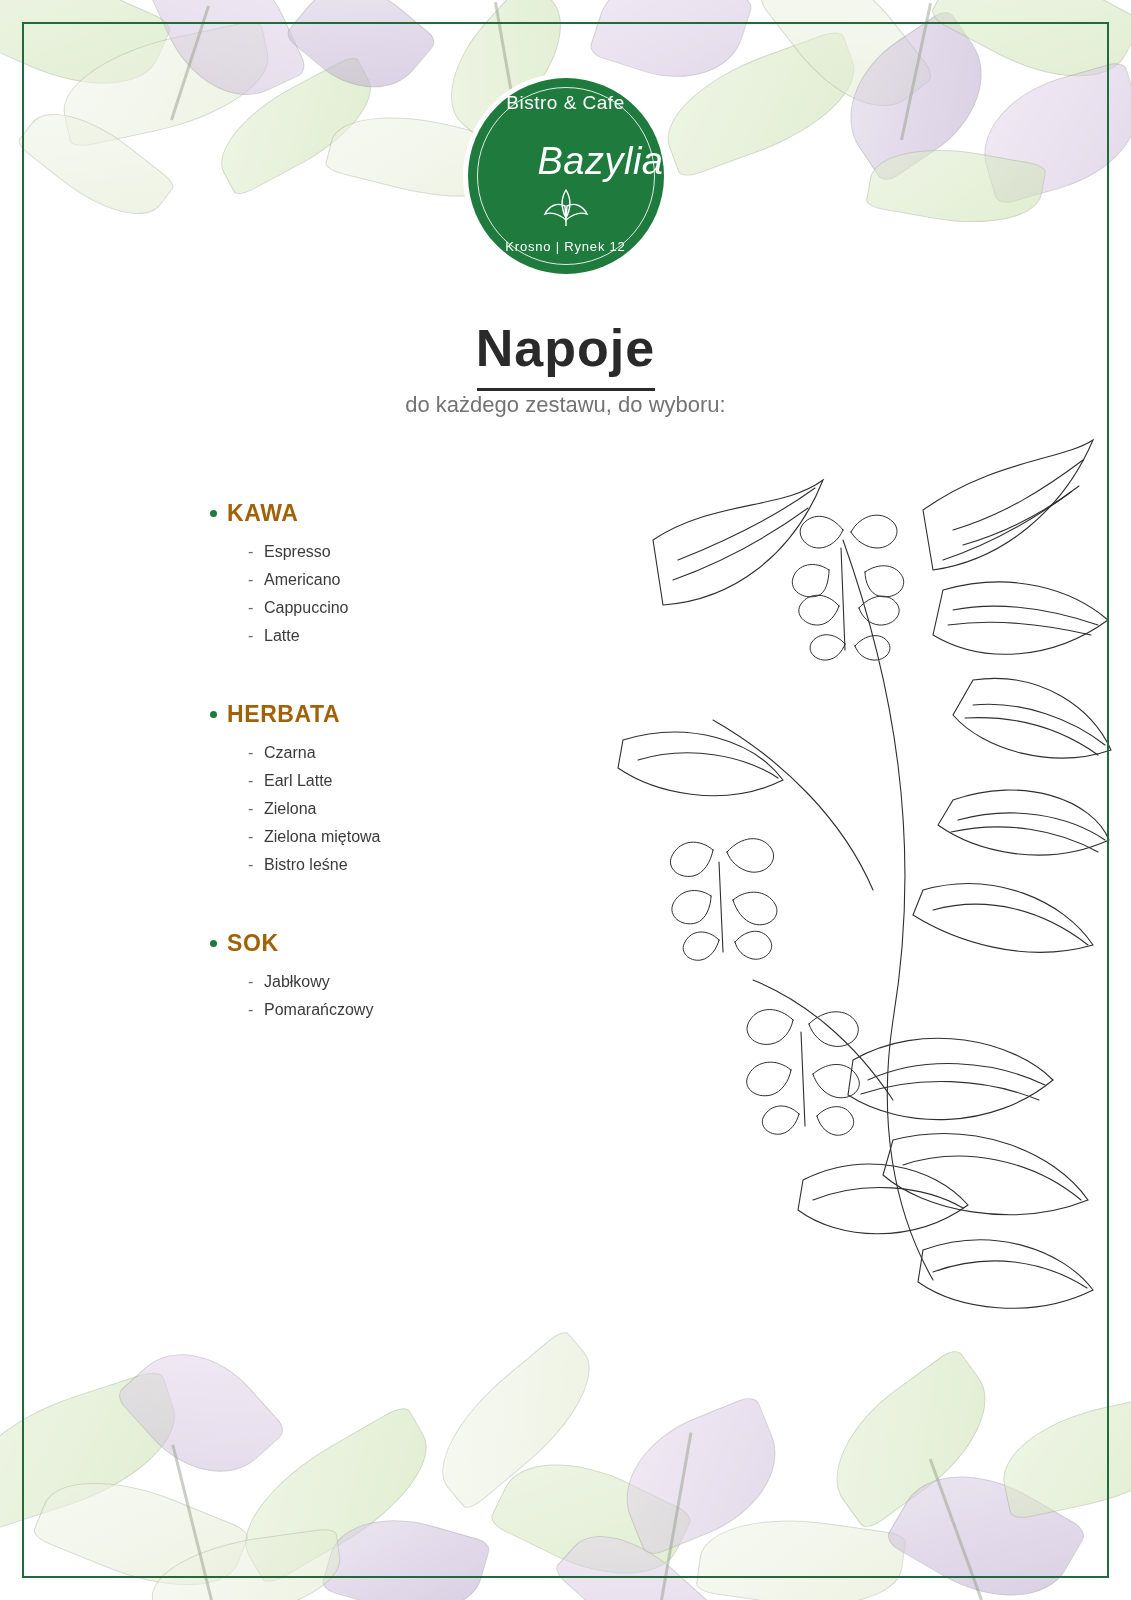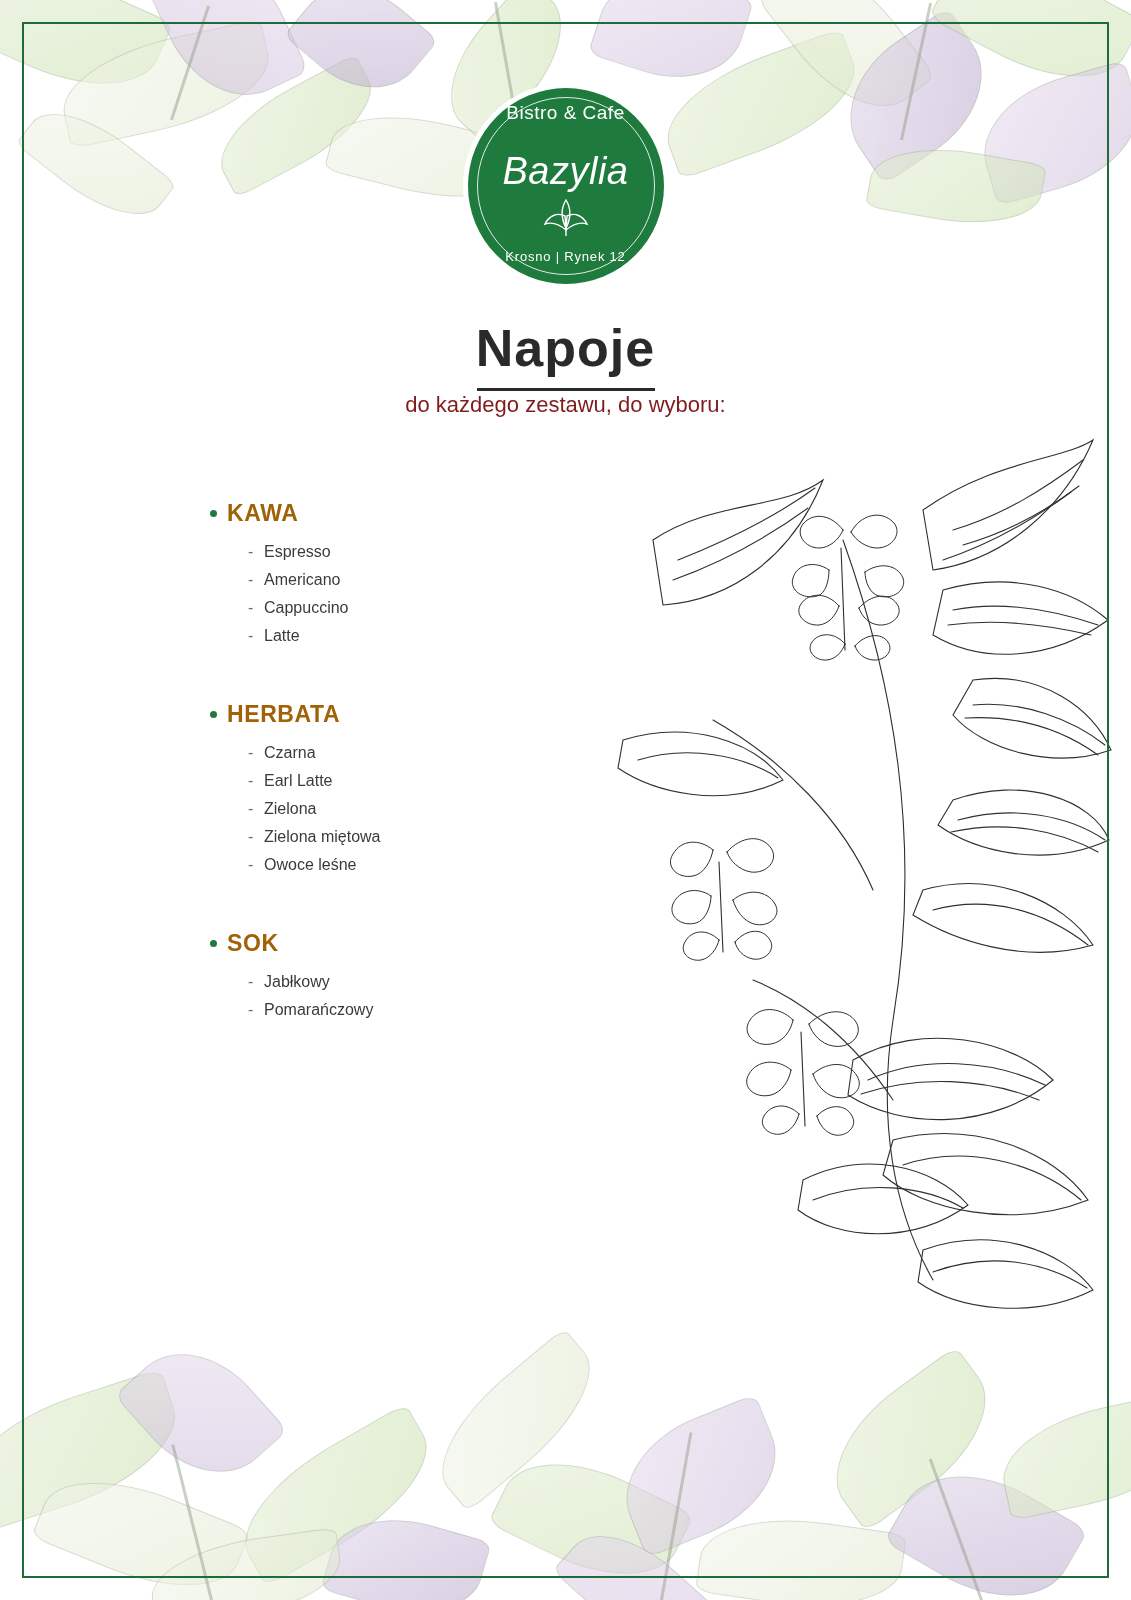--- a/index.html
+++ b/index.html
@@ -61,21 +61,21 @@
     width: 3px;
     background: rgba(150,160,140,.5);
     transform-origin: bottom center;
   }
 
   
   #logo {
     position: absolute;
     left: 50%;
     transform: translateX(-50%);
-    top: 88px;
+    top: 78px;
     width: 196px;
     height: 196px;
     z-index: 5;
   }
   .logo-ring {
     position: absolute;
     inset: 0;
     border-radius: 50%;
     background: #1f7a3e;
     box-shadow: 0 0 0 5px #ffffff;
@@ -94,21 +94,21 @@
     text-align: center;
     color: #ffffff;
     font-size: 19px;
     letter-spacing: .5px;
   }
   .logo-brand {
     position: absolute;
     top: 62px;
     left: 0;
     right: 0;
-    text-align: center;
+    text-align: right;
     color: #ffffff;
     font-size: 38px;
     font-style: italic;
     letter-spacing: .5px;
   }
   .logo-leaf-mark {
     position: absolute;
     top: 108px;
     left: 50%;
     transform: translateX(-50%);
@@ -149,21 +149,21 @@
     background: #2a2a2a;
     z-index: 4;
   }
   #subtitle {
     position: absolute;
     top: 392px;
     left: 0;
     right: 0;
     text-align: center;
     font-size: 22px;
-    color: #7f1d1d;
+    color: #737373;
     z-index: 4;
   }
 
   
   #menu {
     position: absolute;
     left: 210px;
     top: 500px;
     width: 420px;
     z-index: 4;
@@ -403,21 +403,21 @@
       <div class="item">
         <span class="dash">-</span>
         <span>Zielona</span>
       </div>
       <div class="item">
         <span class="dash">-</span>
         <span>Zielona miętowa</span>
       </div>
       <div class="item">
         <span class="dash">-</span>
-        <span>Owoce leśne</span>
+        <span>Bistro leśne</span>
       </div>
     </div>
 
     <div class="cat">
       <div class="cat-head">
         <span class="cat-bullet"></span>
         <span>SOK</span>
       </div>
       <div class="item">
         <span class="dash">-</span>

